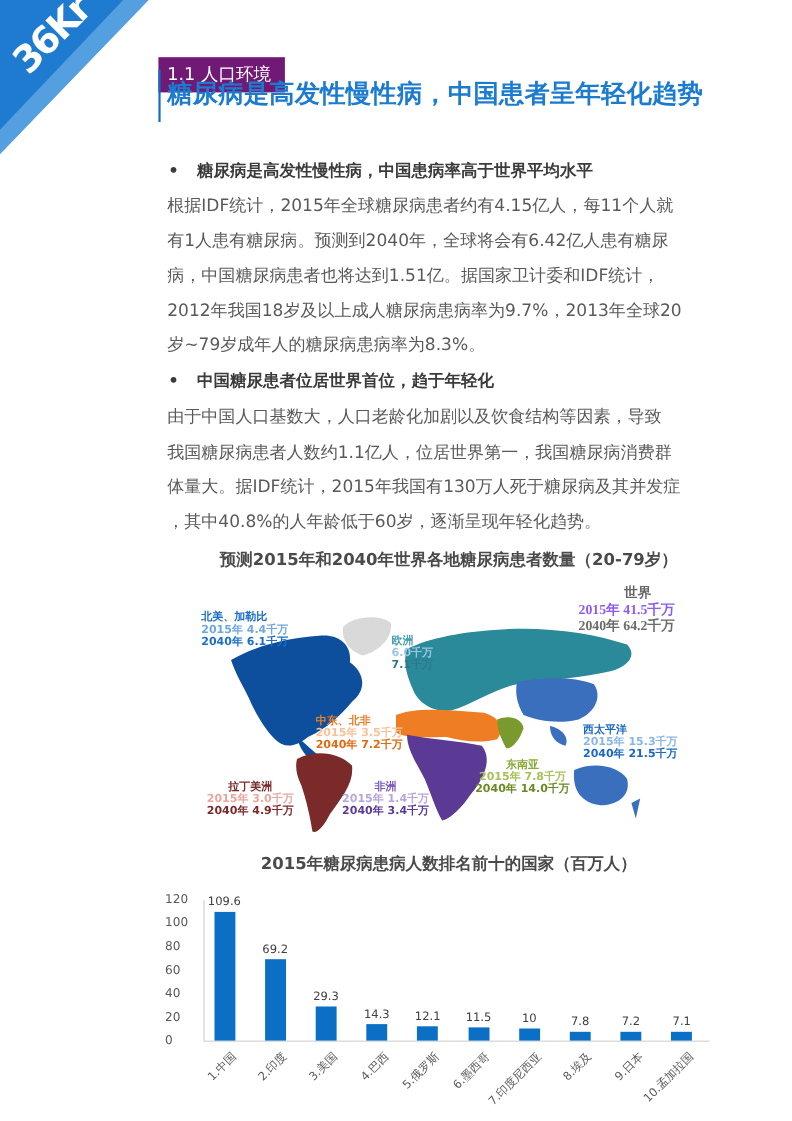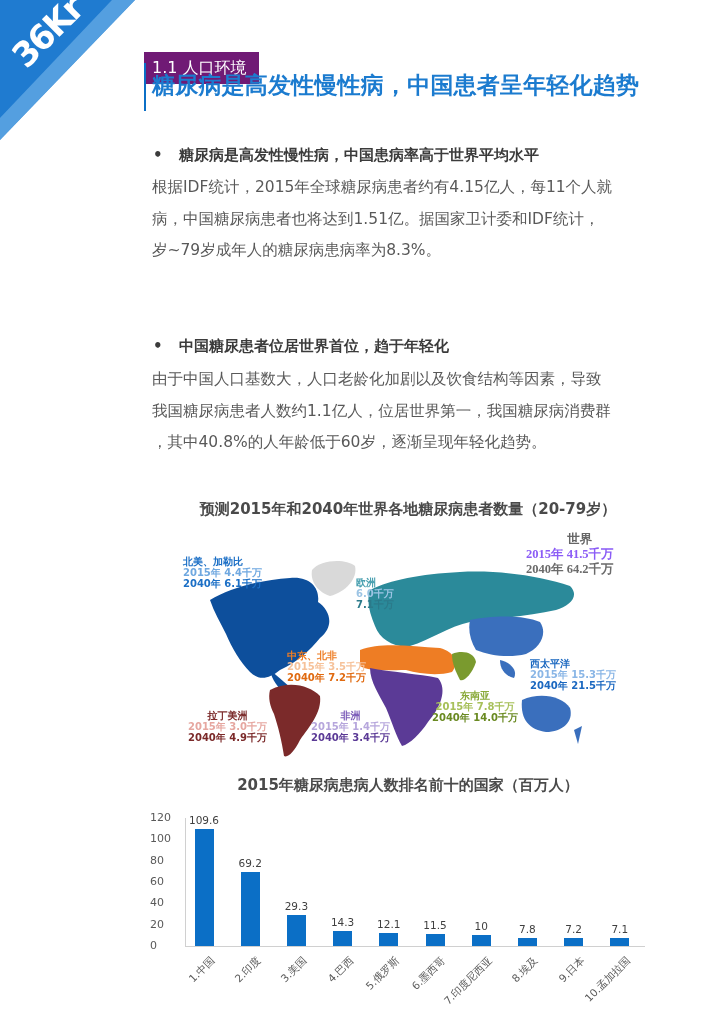--- a/index.html
+++ b/index.html
@@ -43,30 +43,33 @@
 
 <div class="section-tag">1.1 人口环境</div>
 <div class="title-bar"></div>
 <div class="page-title">糖尿病是高发性慢性病，中国患者呈年轻化趋势</div>
 
 <div class="bullet" style="top:146px">
   <span class="dot">•</span><span>糖尿病是高发性慢性病，中国患病率高于世界平均水平</span>
 </div>
 <div class="para" style="top:172px">
   <div>根据IDF统计，2015年全球糖尿病患者约有4.15亿人，每11个人就</div>
+  <div>有1人患有糖尿病。预测到2040年，全球将会有6.42亿人患有糖尿</div>
   <div>病，中国糖尿病患者也将达到1.51亿。据国家卫计委和IDF统计，</div>
+  <div>2012年我国18岁及以上成人糖尿病患病率为9.7%，2013年全球20</div>
   <div>岁~79岁成年人的糖尿病患病率为8.3%。</div>
 </div>
 
 <div class="bullet" style="top:337px">
   <span class="dot">•</span><span>中国糖尿患者位居世界首位，趋于年轻化</span>
 </div>
 <div class="para" style="top:364px">
   <div>由于中国人口基数大，人口老龄化加剧以及饮食结构等因素，导致</div>
   <div>我国糖尿病患者人数约1.1亿人，位居世界第一，我国糖尿病消费群</div>
+  <div>体量大。据IDF统计，2015年我国有130万人死于糖尿病及其并发症</div>
   <div>，其中40.8%的人年龄低于60岁，逐渐呈现年轻化趋势。</div>
 </div>
 
 <div class="map-title" style="top:500px">预测2015年和2040年世界各地糖尿病患者数量（20-79岁）</div>
 
 <svg class="map" viewBox="0 0 470 230" width="470" height="230">
 
   <path d="M142,40 C150,30 175,28 185,36 C188,48 176,62 160,66 C148,62 140,52 142,40 Z" fill="#d9d9d9"></path>
 
   <path d="M40,70 C60,58 90,50 120,48 C140,46 150,58 148,72 C160,80 165,96 150,108 C140,120 128,132 110,140 C98,150 88,150 80,142 C70,132 62,118 56,104 C50,92 44,82 40,70 Z" fill="#0d4f9c"></path>

